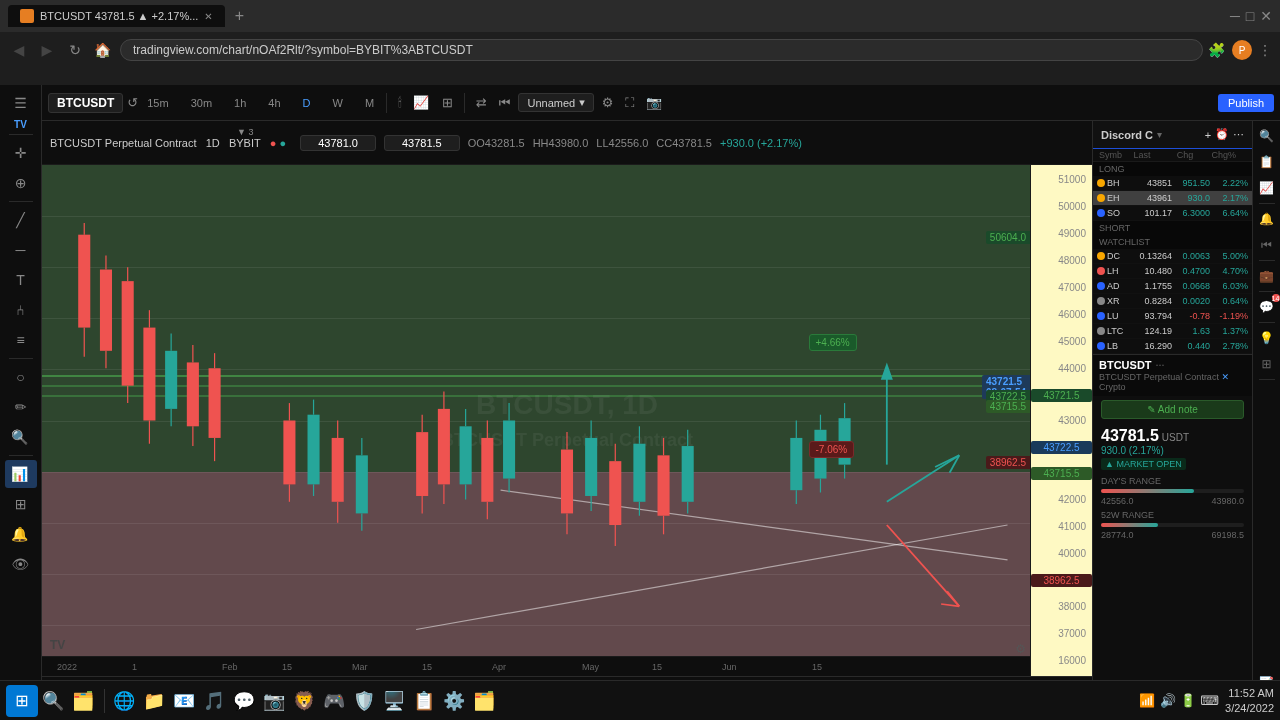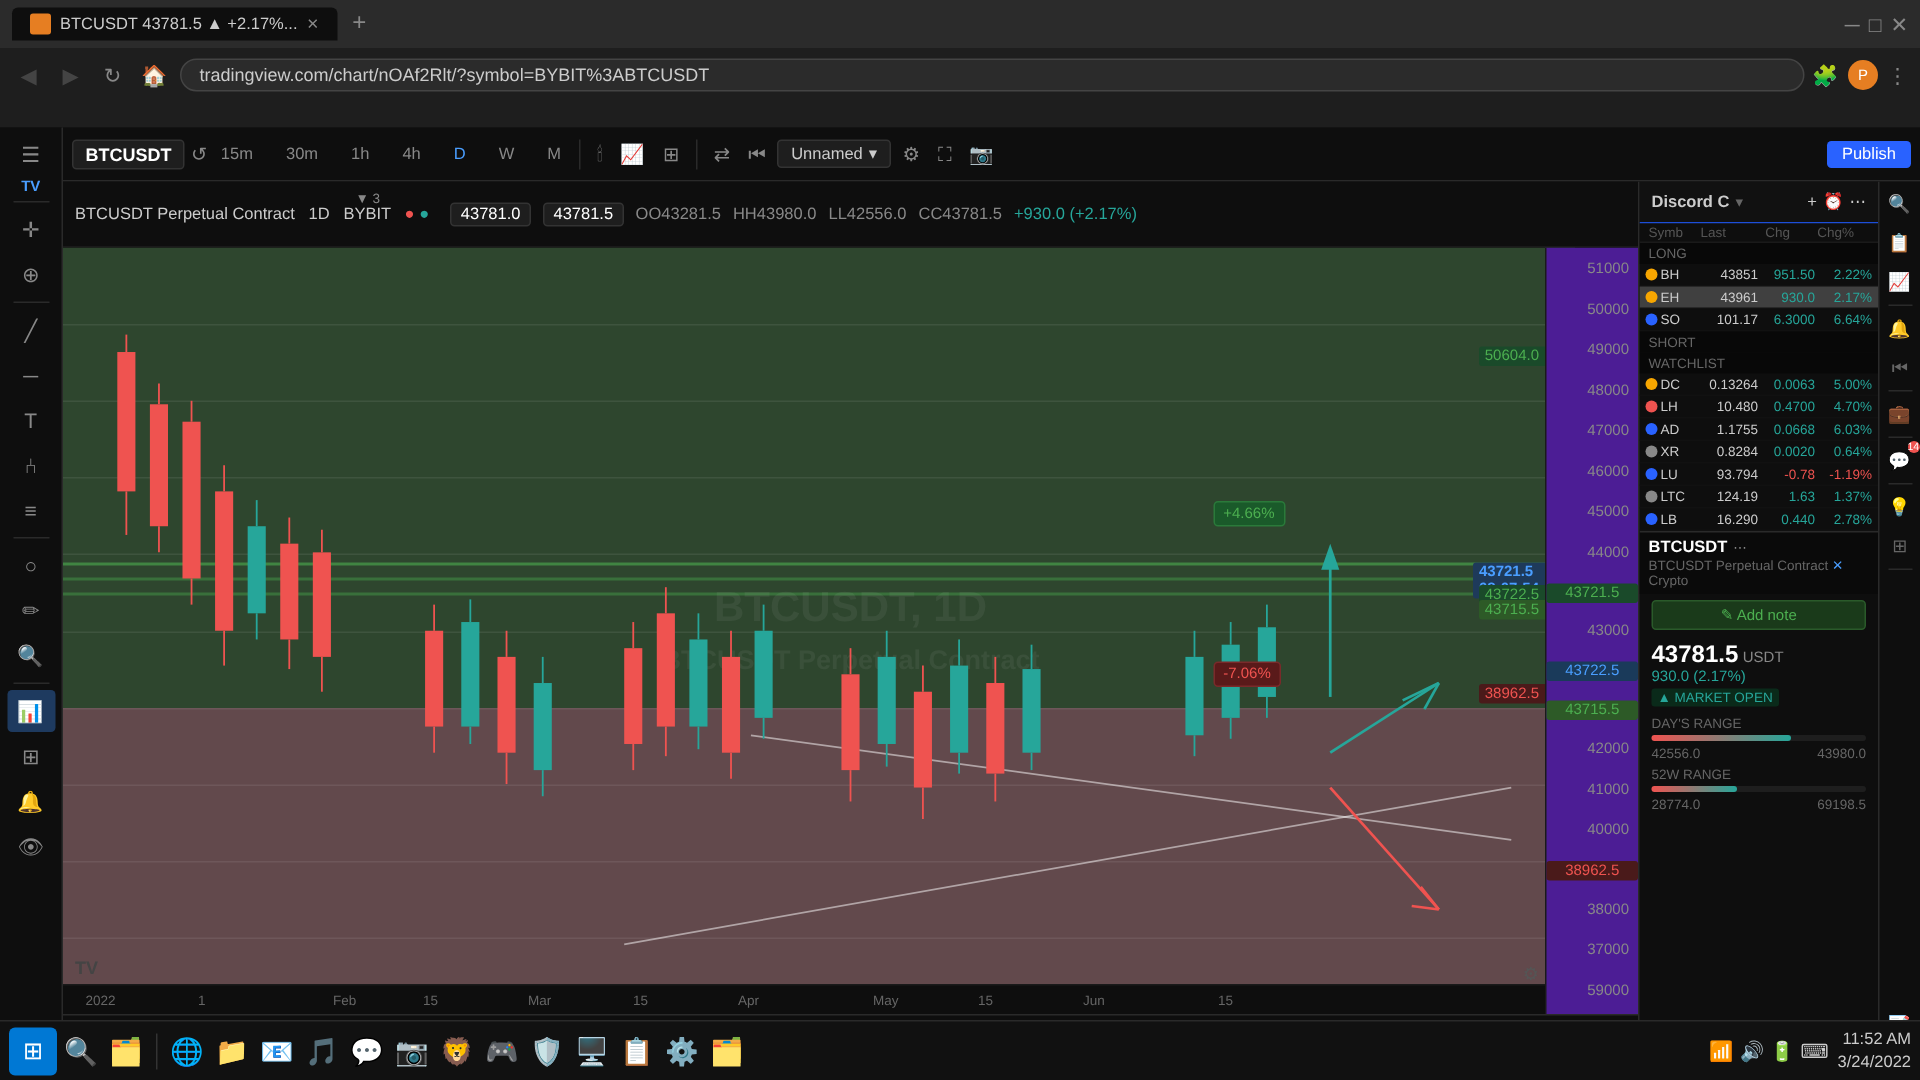--- a/index.html
+++ b/index.html
@@ -44,38 +44,38 @@
     .toolbar-icon-btn { color: #888; font-size: 13px; padding: 2px 4px; cursor: pointer; }
     .publish-btn { background: #2962ff; color: #fff; font-size: 11px; padding: 3px 10px; border-radius: 3px; cursor: pointer; margin-left: auto; }
     .unnamed-btn { background: #1e1e1e; border: 1px solid #333; color: #ccc; font-size: 11px; padding: 2px 8px; border-radius: 3px; cursor: pointer; display: flex; align-items: center; gap: 4px; }
 
     
     .chart-header { background: #0e0e0e; border-bottom: 1px solid #1a1a1a; height: 44px; display: flex; align-items: center; padding: 0 8px; gap: 8px; }
     .chart-title { color: #ccc; font-size: 11px; }
     .chart-ohlc { display: flex; gap: 8px; font-size: 11px; }
     .ohlc-val { color: #ccc; }
     .ohlc-val span { color: #888; }
-    .price-badge { background: #1e1e1e; border: 1px solid #333; color: #fff; font-size: 11px; padding: 1px 6px; border-radius: 3px; }
+    .price-badge { background: #1e1e1e; border: 1px solid #333; color: #fff; font-size: 11px; padding: 1px 17px; border-radius: 3px; }
     .change-positive { color: #26a69a; }
 
     
     .chart-right-wrapper { display: flex; flex: 1; overflow: hidden; }
 
     
     .chart-area { flex: 1; position: relative; overflow: hidden; background: #0e0e0e; }
 
     
     .chart-canvas { width: 100%; height: 100%; position: relative; overflow: hidden; }
 
     
     .zone-green { position: absolute; top: 0; left: 0; right: 42px; bottom: 40%; background: rgba(144, 238, 144, 0.25); }
     .zone-red { position: absolute; top: 60%; left: 0; right: 42px; bottom: 0; background: rgba(255, 182, 193, 0.35); }
 
     
-    .price-axis { position: absolute; right: 0; top: 0; bottom: 0; width: 62px; background: #4c1d95; border-left: 1px solid #1a1a1a; display: flex; flex-direction: column; justify-content: space-between; padding: 8px 0; }
+    .price-axis { position: absolute; right: 0; top: 0; bottom: 0; width: 62px; background: #fef9c3; border-left: 1px solid #1a1a1a; display: flex; flex-direction: column; justify-content: space-between; padding: 8px 0; }
     .price-label { color: #888; font-size: 10px; text-align: right; padding-right: 6px; line-height: 14px; }
 
     
     .chart-watermark { position: absolute; left: 50%; top: 50%; transform: translate(-50%, -50%); color: rgba(255,255,255,0.06); font-size: 28px; font-weight: bold; text-align: center; pointer-events: none; white-space: nowrap; }
 
     
     .annotation-bubble { position: absolute; background: #1a5a2a; border: 1px solid #2a7a3a; color: #4caf50; font-size: 10px; padding: 2px 6px; border-radius: 3px; white-space: nowrap; }
     .annotation-bubble.red { background: #5a1a1a; border: 1px solid #7a2a2a; color: #ef5350; }
 
     
@@ -407,21 +407,21 @@
             <div style="background:#1a4a2a;color:#4caf50;font-size:10px;text-align:center;padding:1px 3px;border-radius:2px;">43721.5</div>
             <div class="price-label">43000</div>
             <div style="background:#1a3a5a;color:#4a9eff;font-size:10px;text-align:center;padding:1px 3px;border-radius:2px;">43722.5</div>
             <div style="background:#2d5a27;color:#4caf50;font-size:10px;text-align:center;padding:1px 3px;border-radius:2px;">43715.5</div>
             <div class="price-label">42000</div>
             <div class="price-label">41000</div>
             <div class="price-label">40000</div>
             <div style="background:#4a1a1a;color:#ef5350;font-size:10px;text-align:center;padding:1px 3px;border-radius:2px;">38962.5</div>
             <div class="price-label">38000</div>
             <div class="price-label">37000</div>
-            <div class="price-label">59000</div>
+            <div class="price-label">16000</div>
           </div>
 
           <div class="time-axis">
             <span class="time-label" style="left:15px;">2022</span>
             <span class="time-label" style="left:90px;">1</span>
             <span class="time-label" style="left:180px;">Feb</span>
             <span class="time-label" style="left:240px;">15</span>
             <span class="time-label" style="left:310px;">Mar</span>
             <span class="time-label" style="left:380px;">15</span>
             <span class="time-label" style="left:450px;">Apr</span>

